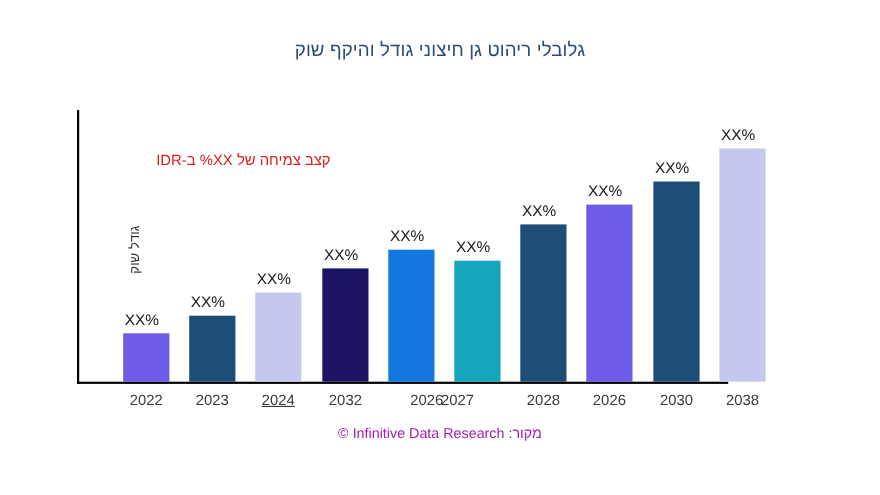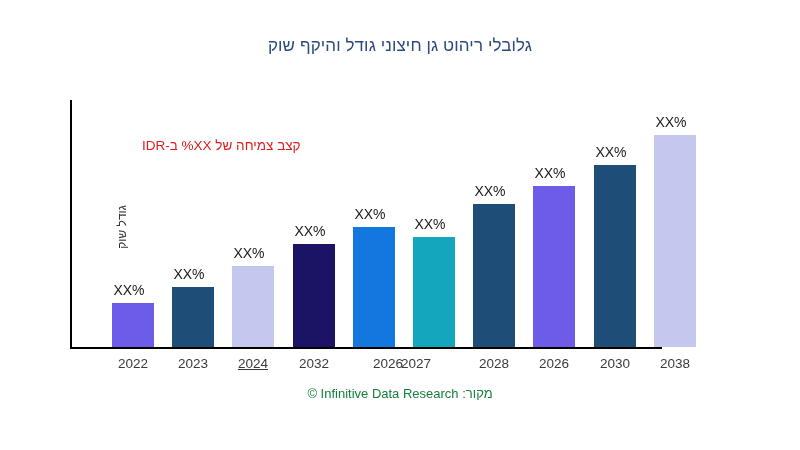--- a/index.html
+++ b/index.html
@@ -115,21 +115,21 @@
   }
 
   
   #source-note {
     position: absolute;
     top: 386px;
     left: 0;
     width: 800px;
     text-align: center;
     font-size: 13px;
-    color: #15803d;
+    color: #a21caf;
     direction: rtl;
     unicode-bidi: plaintext;
     white-space: nowrap;
   }
 </style>
 </head>
 <body>
 
 <div id="root">
 

